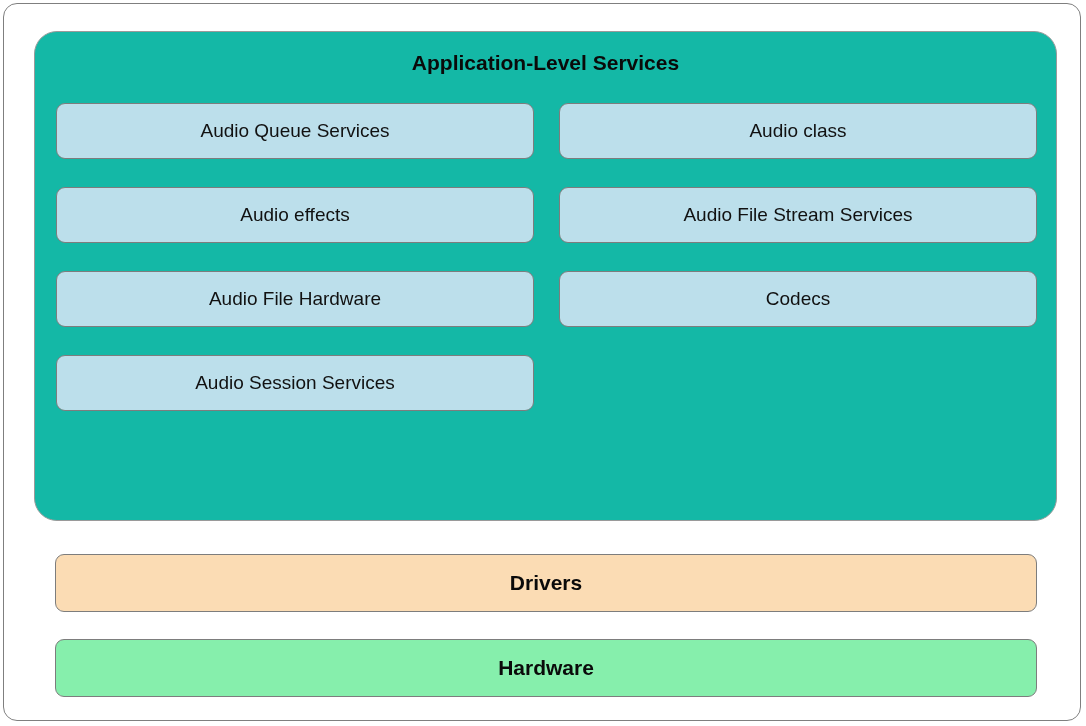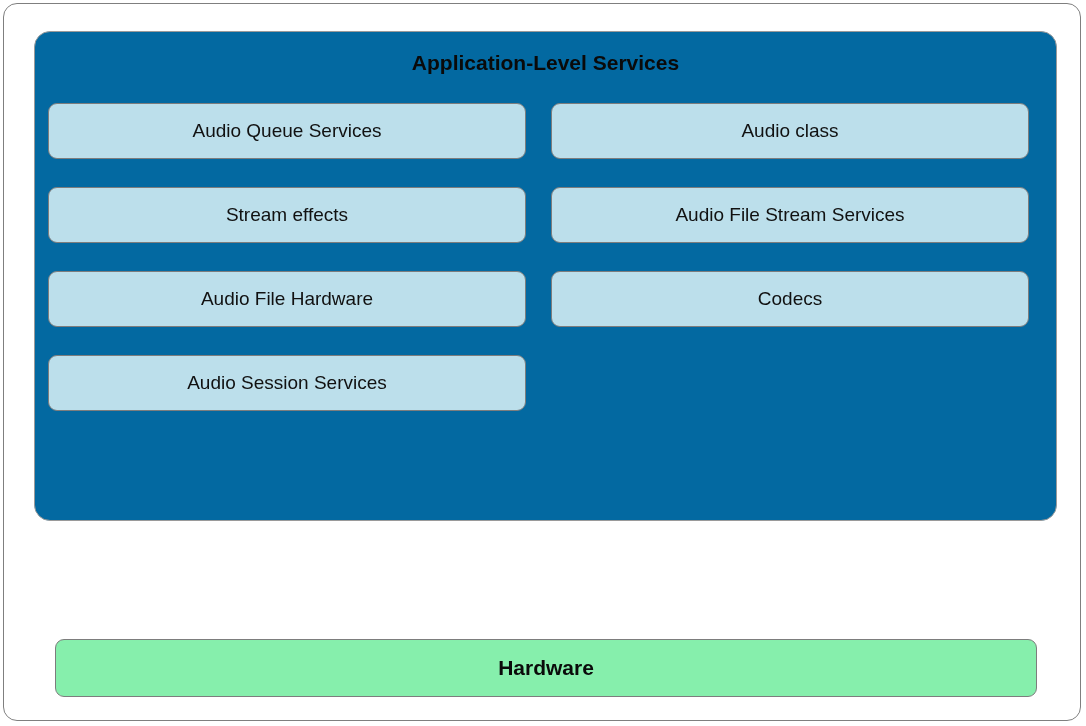--- a/index.html
+++ b/index.html
@@ -29,41 +29,41 @@
   }
 
   
   #app-services-panel {
     position: absolute;
     left: 30px;
     top: 27px;
     width: 1023px;
     height: 490px;
     box-sizing: border-box;
-    background: #0369a1;
+    background: #14b8a6;
     border: 1.5px solid #9a9a9a;
-    border-radius: 16px;
+    border-radius: 23px;
   }
 
   #app-services-title {
     position: absolute;
     left: 0;
     top: 19px;
     width: 100%;
     text-align: center;
     font-size: 21px;
     font-weight: bold;
     color: #0a0a0a;
     letter-spacing: 0px;
   }
 
   
   #service-grid {
     position: absolute;
-    left: 13px;
+    left: 21px;
     top: 71px;
     width: 981px;
     text-decoration: underline;
   }
   .service-row {
     position: relative;
     height: 84px;
   }
   .service-box {
     position: absolute;
@@ -116,34 +116,35 @@
     <div id="app-services-title">Application-Level Services</div>
 
     <div id="service-grid">
 
       <div class="service-row">
         <div class="service-box col-left">Audio Queue Services</div>
         <div class="service-box col-right">Audio class</div>
       </div>
 
       <div class="service-row">
-        <div class="service-box col-left">Stream effects</div>
+        <div class="service-box col-left">Audio effects</div>
         <div class="service-box col-right">Audio File Stream Services</div>
       </div>
 
 
       <div class="service-row">
         <div class="service-box col-left">Audio File Hardware</div>
         <div class="service-box col-right">Codecs</div>
       </div>
 
       <div class="service-row">
         <div class="service-box col-left">Audio Session Services</div>
         <div class="service-box col-right empty"></div>
       </div>
 
     </div>
   </div>
 
+  <div class="layer-box" id="layer-drivers">Drivers</div>
 
   <div class="layer-box" id="layer-hardware">Hardware</div>
 
 </div>
 
 </body></html>

